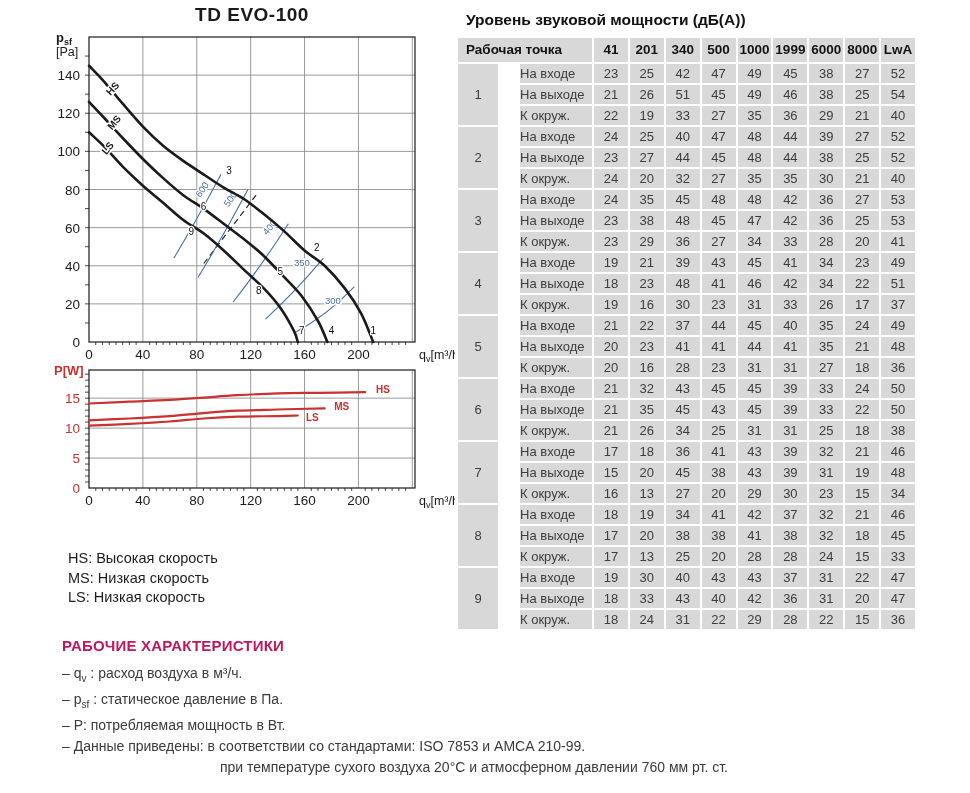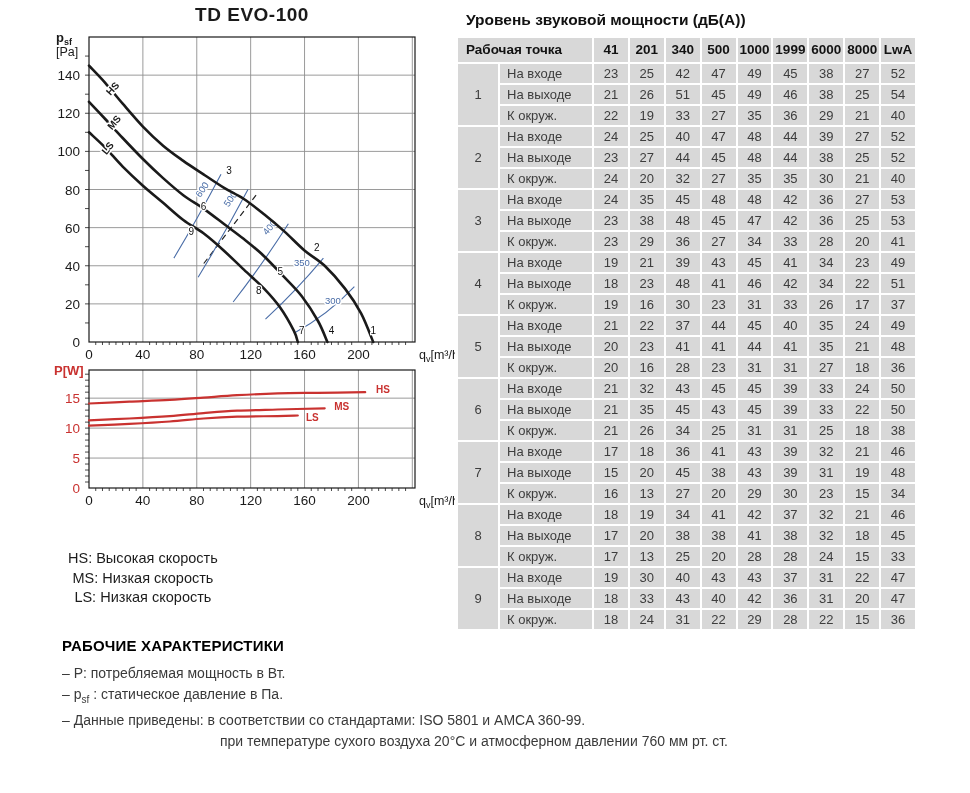--- a/index.html
+++ b/index.html
@@ -5,26 +5,26 @@
   html,body{margin:0;padding:0;background:#fff;}
   body{width:970px;height:793px;position:relative;font-family:"Liberation Sans",sans-serif;color:#1a1a1a;overflow:hidden;}
   .abs{position:absolute;}
   #chart-title{left:89px;top:4px;width:326px;text-align:center;font-size:19px;font-weight:700;letter-spacing:.5px;color:#1a1a1a;}
   #sound-title{left:458px;top:11px;font-size:15.5px;font-weight:700;color:#111;margin-left:8px;}
   
   #sound-table{left:458px;top:38px;width:457px;display:grid;grid-template-columns:40px 92px repeat(9,1fr);grid-auto-rows:19px;grid-template-rows:24px;gap:2px;background:#fff;}
   #sound-table .cell{background:#d8d8d8;display:flex;align-items:center;justify-content:center;font-size:13px;color:#3d3d3d;line-height:1;}
   #sound-table .hd{font-weight:700;color:#121212;font-size:13.5px;}
   #sound-table .corner{grid-column:span 2;justify-content:flex-start;padding-left:8px;box-sizing:border-box;}
-  #sound-table .rowlab{justify-content:flex-start;padding-left:7px;box-sizing:border-box;}
+  #sound-table .rowlab{justify-content:flex-start;box-sizing:border-box;margin-left:20px;}
   #sound-table .gnum{grid-column:1;grid-row:span 3;}
   
-  #legend{left:68px;top:549px;font-size:14.5px;line-height:19.5px;color:#1c1c1c;text-align:center;}
+  #legend{left:68px;top:549px;font-size:14.5px;line-height:19.5px;color:#1c1c1c;}
   #chars{left:62px;top:637px;width:700px;}
-  #chars .chars-title{font-size:15px;font-weight:700;color:#000000;margin-bottom:9px;letter-spacing:.2px;}
+  #chars .chars-title{font-size:15px;font-weight:700;color:#be185d;margin-bottom:9px;letter-spacing:.2px;}
   #chars .item{font-size:14px;line-height:21px;color:#3a3a3a;}
   #chars .item.ind{padding-left:158px;}
   #chars sub{font-size:10px;}
   svg text{font-family:"Liberation Sans",sans-serif;}
 </style>
 </head>
 <body>
 
 <div class="abs" id="chart-title">TD EVO-100</div>
 <svg class="abs" id="pressure-svg" style="left:0;top:0" width="455" height="365" viewBox="0 0 455 365">
@@ -534,18 +534,19 @@
 
 <div class="abs" id="legend">
     <div>HS: Высокая скорость</div>
     <div>MS: Низкая скорость</div>
     <div>LS: Низкая скорость</div>
   </div>
 
 <div class="abs" id="chars">
   <div class="chars-title">РАБОЧИЕ ХАРАКТЕРИСТИКИ</div>
   <div id="chars-items">
+      <div class="item">– q<sub>v</sub> : расход воздуха в м³/ч.</div>
+      <div class="item">– p<sub>sf</sub> : статическое давление в Па.</div>
       <div class="item">– P: потребляемая мощность в Вт.</div>
-      <div class="item">– p<sub>sf</sub> : статическое давление в Па.</div>
-      <div class="item">– Данные приведены: в соответствии со стандартами: ISO 5801 и AMCA 360-99.</div>
+      <div class="item">– Данные приведены: в соответствии со стандартами: ISO 7853 и AMCA 210-99.</div>
       <div class="item ind">при температуре сухого воздуха 20°C и атмосферном давлении 760 мм рт. ст.</div>
     </div>
 </div>
 
 </body></html>

